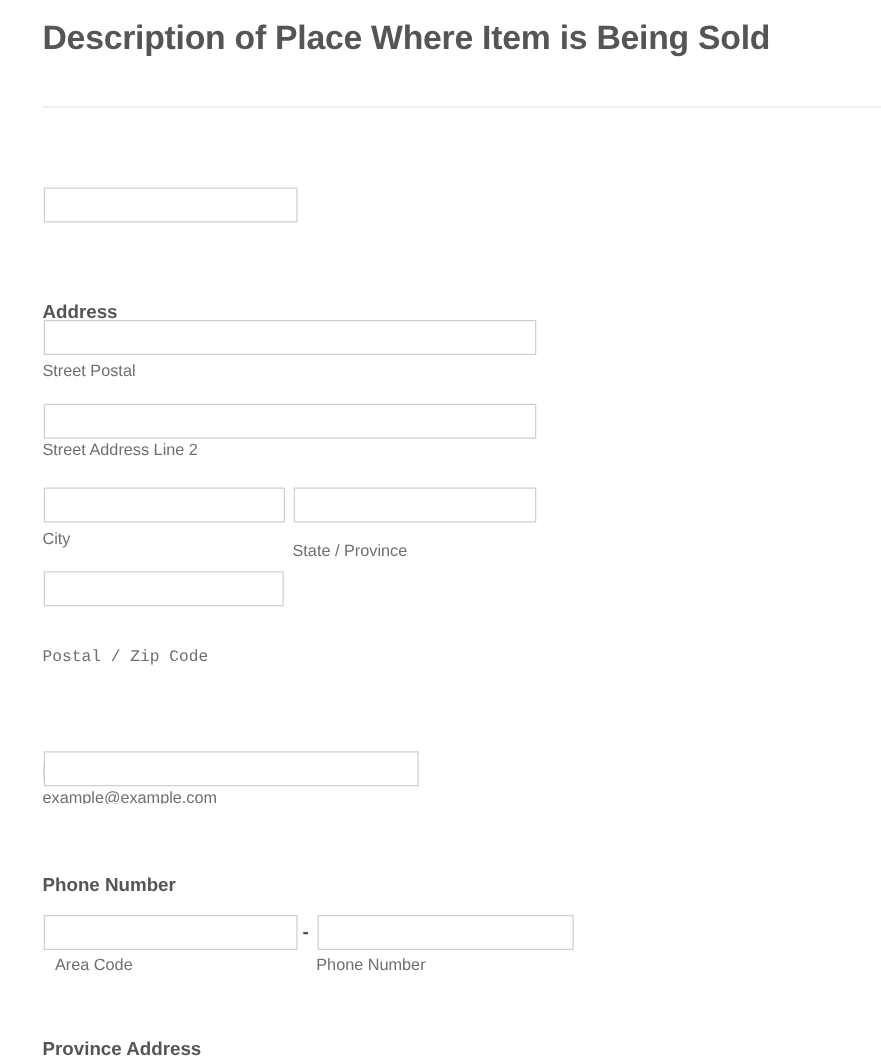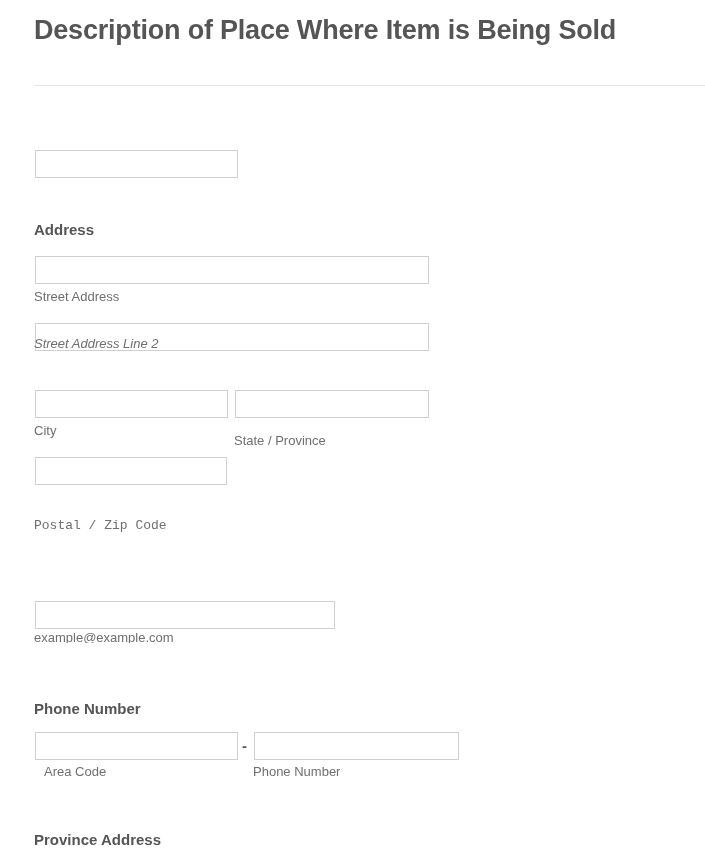--- a/index.html
+++ b/index.html
@@ -86,25 +86,25 @@
     line-height: 16px;
     color: #555555;
     font-weight: bold;
     white-space: nowrap;
   }
 
   
   #label-company   { top: 117px; }
   #input-company   { left: 35px; top: 150px; width: 203px; }
 
-  #label-address   { top: 220px; }
+  #label-address   { top: 240px; }
   #input-street1   { left: 35px; top: 256px; width: 394px; }
   #sub-street1     { left: 34px; top: 289px; }
   #input-street2   { left: 35px; top: 323px; width: 394px; }
-  #sub-street2     { left: 34px; top: 336px; font-style: italic; }
+  #sub-street2     { left: 34px; top: 352px; }
   #input-city      { left: 35px; top: 390px; width: 193px; }
   #sub-city        { left: 34px; top: 423px; }
   #input-state     { left: 235px; top: 390px; width: 194px; }
   #sub-state       { left: 234px; top: 433px; }
   #input-postal    { left: 35px; top: 457px; width: 192px; }
   #sub-postal      { left: 34px; top: 518px; font-family: Liberation Mono, monospace; }
 
   #label-email     { top: 568px; margin-top: 40px; }
   #input-email     { left: 35px; top: 601px; width: 300px; }
   #sub-email       { left: 34px; top: 630px; }
@@ -124,21 +124,21 @@
 <div class="form-page">
 
   <div class="form-title">Description of Place Where Item is Being Sold</div>
   <div class="title-divider"></div>
 
   <input class="text-input" id="input-company" type="text" placeholder="" style="">
 
   <div class="field-label" id="label-address">Address</div>
 
   <input class="text-input" id="input-street1" type="text" placeholder="" style="">
-  <div class="sub-label" id="sub-street1">Street Address</div>
+  <div class="sub-label" id="sub-street1">Street Postal</div>
 
   <input class="text-input" id="input-street2" type="text" placeholder="" style="">
   <div class="sub-label" id="sub-street2">Street Address Line 2</div>
 
   <input class="text-input" id="input-city" type="text" placeholder="" style="">
   <div class="sub-label" id="sub-city">City</div>
 
   <input class="text-input" id="input-state" type="text" placeholder="" style="">
   <div class="sub-label" id="sub-state">State / Province</div>
 

